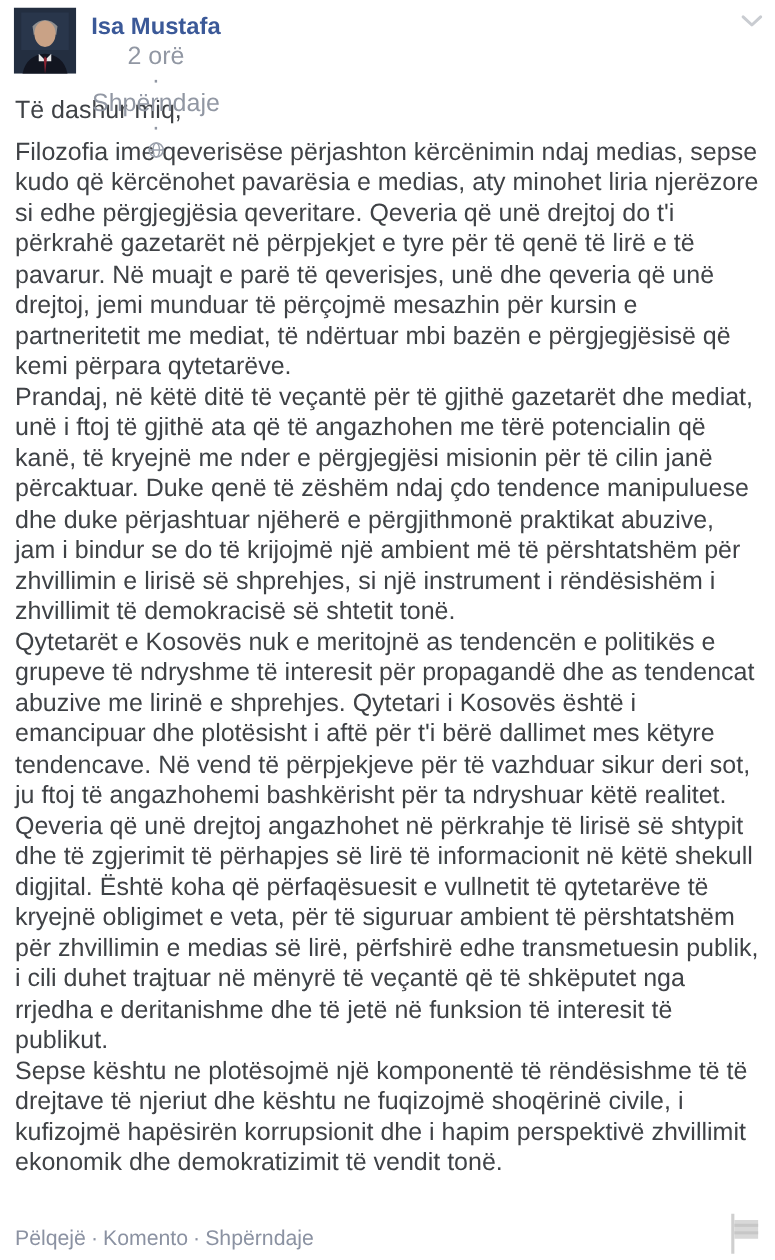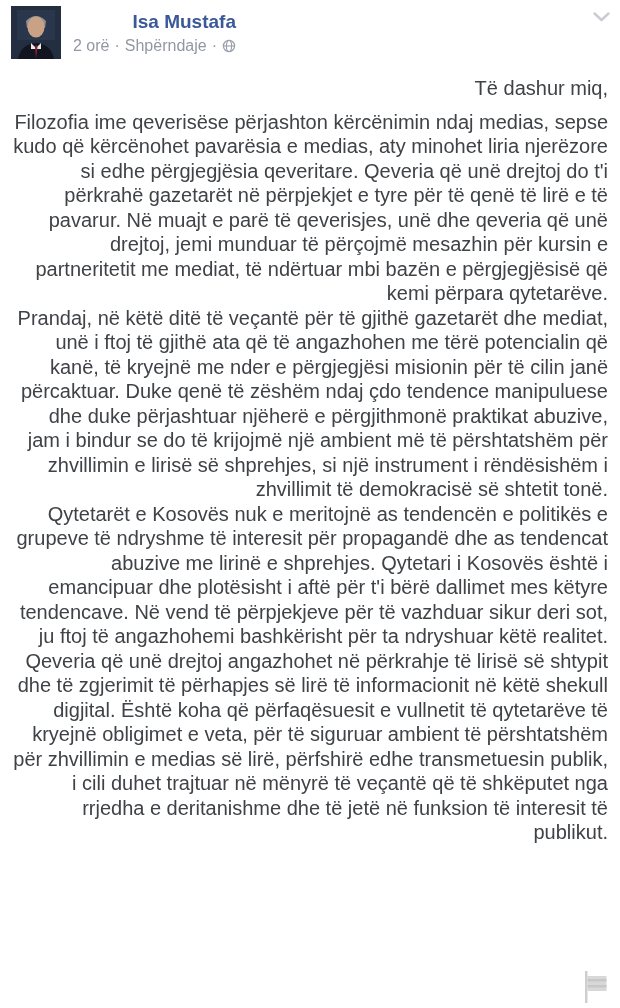--- a/index.html
+++ b/index.html
@@ -4,21 +4,20 @@
 <style>
   * { margin: 0; padding: 0; box-sizing: border-box; }
   html, body { background: #ffffff; }
   .post {
     position: relative;
     width: 620px;
     height: 1008px;
     background: #ffffff;
     font-family: "Liberation Sans", "DejaVu Sans", sans-serif;
     overflow: hidden;
-    text-align: right;
   }
   .post-header {
     position: relative;
     display: flex;
     padding: 6px 12px 0 11px;
     height: 62px;
   }
   .avatar {
     width: 50px;
     height: 53px;
@@ -32,24 +31,25 @@
     font-size: 19px;
     font-weight: bold;
     text-decoration: none;
     display: inline-block;
     line-height: 22px;
     cursor: pointer;
   }
   .meta-line {
     margin-top: 3px;
     color: #9197a3;
-    font-size: 16px;
+    font-size: 20px;
     line-height: 19px;
     display: flex;
     align-items: center;
+    flex-direction: column;
   }
   .meta-line .sep { margin: 0 5px; color: #9197a3; }
   .timestamp { cursor: pointer; }
   .globe-icon { display: inline-block; margin-top: 1px; }
   .menu-button {
     position: absolute;
     top: 8px;
     right: 8px;
     width: 22px;
     height: 18px;
@@ -124,23 +124,27 @@
     </div>
   </div>
 
   <div class="post-content">
     <p class="post-greeting">Të dashur miq,</p>
     <div>
         <p class="post-paragraph">Filozofia ime qeverisëse përjashton kërcënimin ndaj medias, sepse kudo që kërcënohet pavarësia e medias, aty minohet liria njerëzore si edhe përgjegjësia qeveritare. Qeveria që unë drejtoj do t'i përkrahë gazetarët në përpjekjet e tyre për të qenë të lirë e të pavarur. Në muajt e parë të qeverisjes, unë dhe qeveria që unë drejtoj, jemi munduar të përçojmë mesazhin për kursin e partneritetit me mediat, të ndërtuar mbi bazën e përgjegjësisë që kemi përpara qytetarëve.</p>
         <p class="post-paragraph">Prandaj, në këtë ditë të veçantë për të gjithë gazetarët dhe mediat, unë i ftoj të gjithë ata që të angazhohen me tërë potencialin që kanë, të kryejnë me nder e përgjegjësi misionin për të cilin janë përcaktuar. Duke qenë të zëshëm ndaj çdo tendence manipuluese dhe duke përjashtuar njëherë e përgjithmonë praktikat abuzive, jam i bindur se do të krijojmë një ambient më të përshtatshëm për zhvillimin e lirisë së shprehjes, si një instrument i rëndësishëm i zhvillimit të demokracisë së shtetit tonë.</p>
         <p class="post-paragraph">Qytetarët e Kosovës nuk e meritojnë as tendencën e politikës e grupeve të ndryshme të interesit për propagandë dhe as tendencat abuzive me lirinë e shprehjes. Qytetari i Kosovës është i emancipuar dhe plotësisht i aftë për t'i bërë dallimet mes këtyre tendencave. Në vend të përpjekjeve për të vazhduar sikur deri sot, ju ftoj të angazhohemi bashkërisht për ta ndryshuar këtë realitet.</p>
         <p class="post-paragraph">Qeveria që unë drejtoj angazhohet në përkrahje të lirisë së shtypit dhe të zgjerimit të përhapjes së lirë të informacionit në këtë shekull digjital. Është koha që përfaqësuesit e vullnetit të qytetarëve të kryejnë obligimet e veta, për të siguruar ambient të përshtatshëm për zhvillimin e medias së lirë, përfshirë edhe transmetuesin publik, i cili duhet trajtuar në mënyrë të veçantë që të shkëputet nga rrjedha e deritanishme dhe të jetë në funksion të interesit të publikut.</p>
+        <p class="post-paragraph">Sepse kështu ne plotësojmë një komponentë të rëndësishme të të drejtave të njeriut dhe kështu ne fuqizojmë shoqërinë civile, i kufizojmë hapësirën korrupsionit dhe i hapim perspektivë zhvillimit ekonomik dhe demokratizimit të vendit tonë.</p>
       </div>
   </div>
 
+  <div class="post-footer">
+    <a class="action-link">Pëlqejë</a><span class="sep">·</span><a class="action-link">Komento</a><span class="sep">·</span><a class="action-link">Shpërndaje</a>
+  </div>
 
   <svg class="flag-badge" width="28" height="36" viewBox="0 0 28 36" xmlns="http://www.w3.org/2000/svg">
     <rect x="3" y="2" width="2.5" height="32" fill="#cfcfcf"></rect>
     <rect x="5.5" y="7" width="19" height="15" fill="#d8d8d8"></rect>
     <rect x="5.5" y="10" width="19" height="2.5" fill="#c7c7c7"></rect>
     <rect x="5.5" y="16" width="19" height="2.5" fill="#c7c7c7"></rect>
   </svg>
 
 </div>
 

